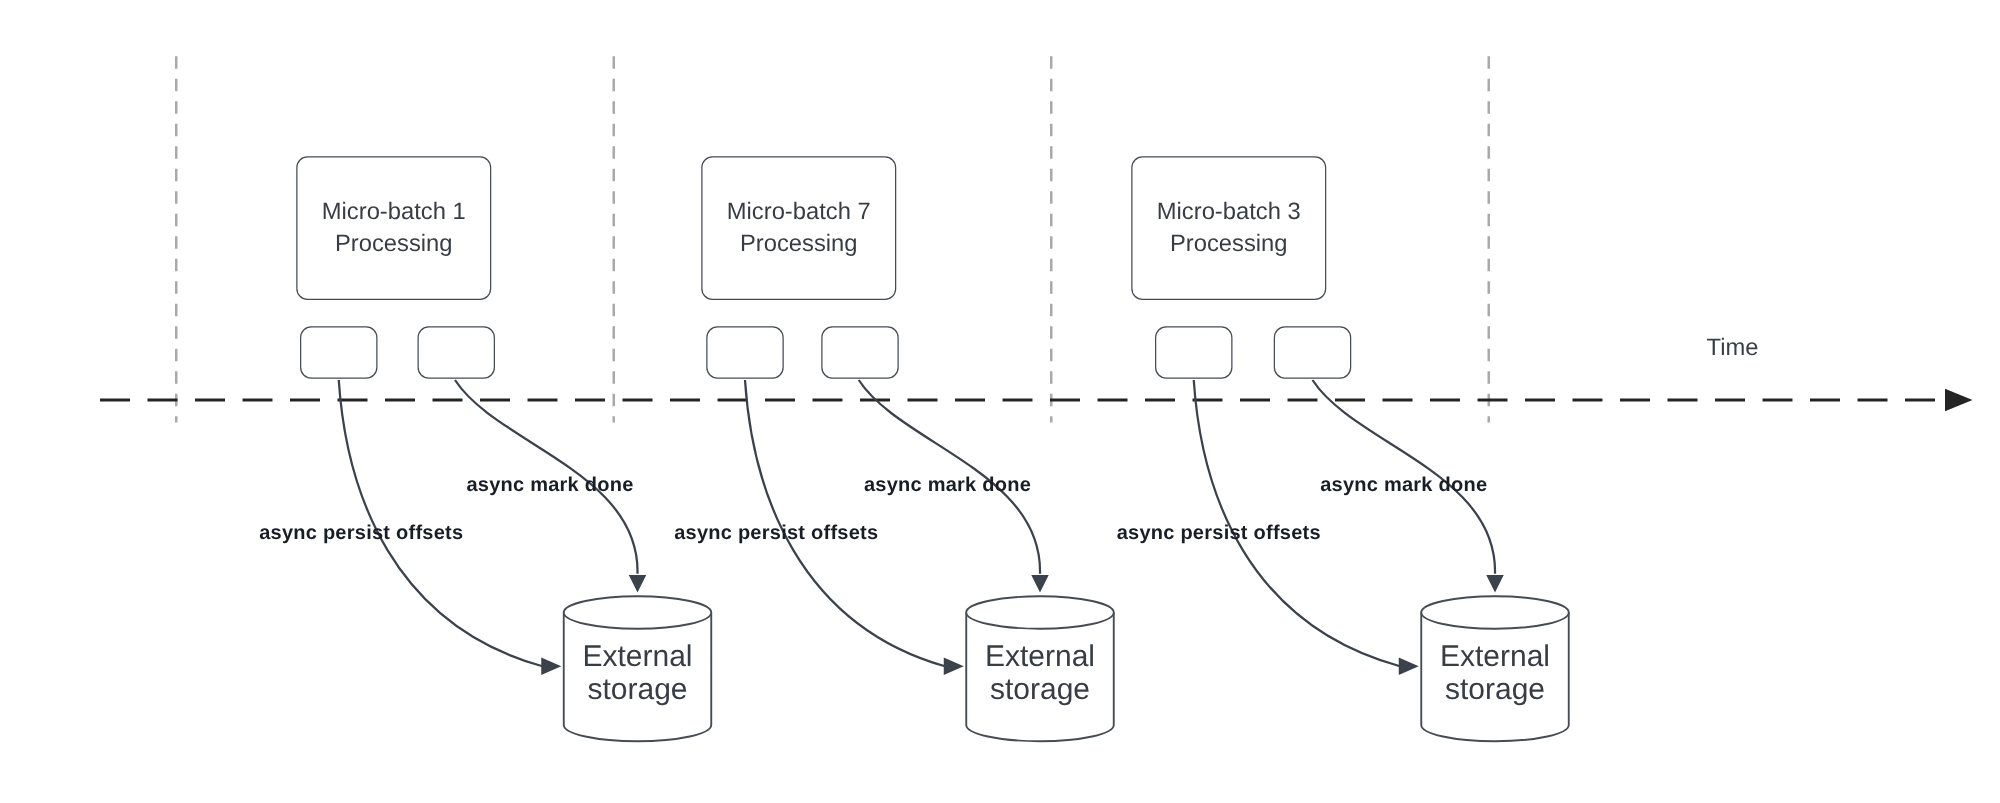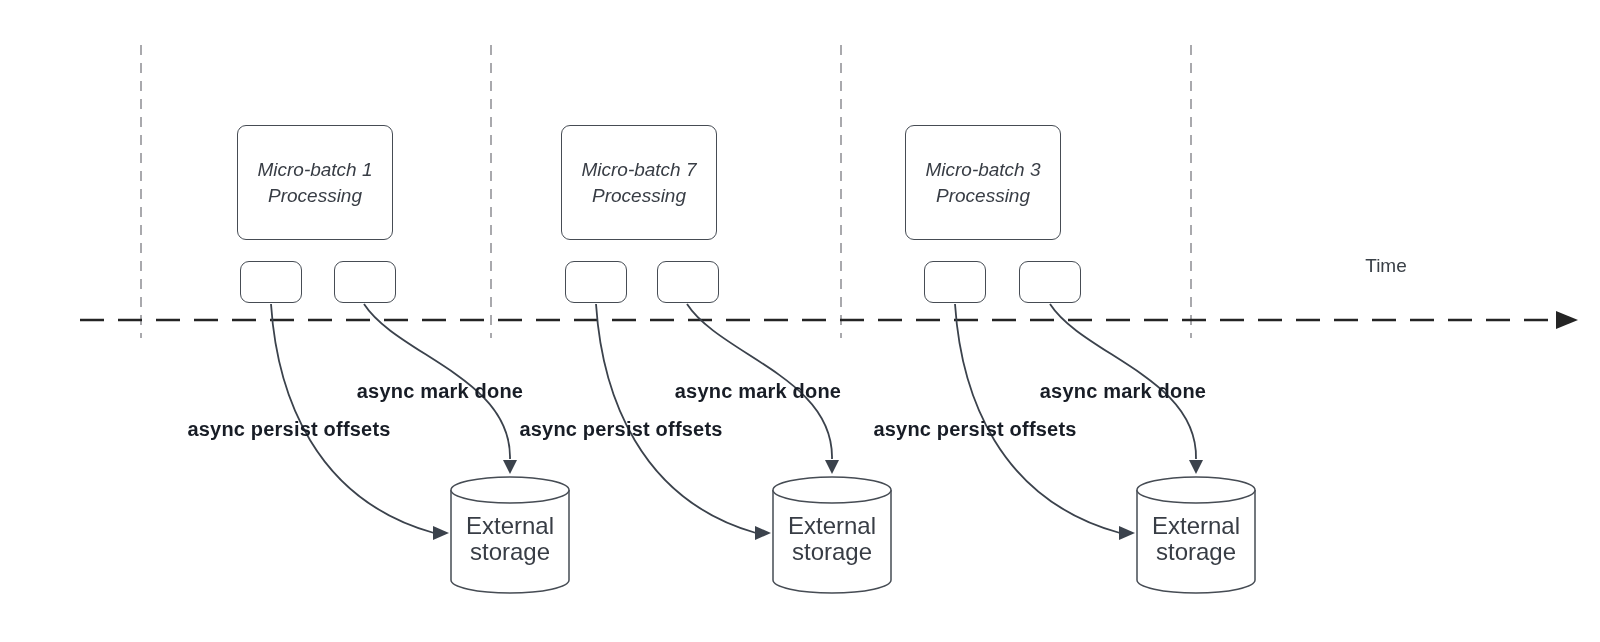--- a/index.html
+++ b/index.html
@@ -32,36 +32,35 @@
     border: 1.5px solid #464c54;
     border-radius: 9px;
     display: flex;
     flex-direction: column;
     align-items: center;
     justify-content: center;
     font-size: 19px;
     line-height: 26px;
     color: #383d45;
     text-align: center;
-    font-style: italic;
   }
   .small-box {
     position: absolute;
     top: 261px;
     width: 62px;
     height: 42px;
     box-sizing: border-box;
     background: #ffffff;
     border: 1.5px solid #464c54;
     border-radius: 9px;
   }
   .async-label {
     position: absolute;
     transform: translateX(-50%);
-    font-size: 20px;
+    font-size: 16px;
     font-weight: bold;
     letter-spacing: 0.2px;
     color: #181d26;
     white-space: nowrap;
   }
   .storage-label {
     position: absolute;
     transform: translateX(-50%);
     text-align: center;
     font-size: 24px;
@@ -155,15 +154,15 @@
   </div>
   <div class="small-box" style="left:924px"></div>
   <div class="small-box" style="left:1019px"></div>
   <div class="async-label" style="left:975px; top:418px">async persist offsets</div>
   <div class="async-label" style="left:1123px; top:380px">async mark done</div>
   <div class="storage-label" style="left:1196px; top:513px">
     <div>External</div>
     <div>storage</div>
   </div>
 
-  <div class="time-label" style="left:1386px; top:255px">Time</div>
+  <div class="time-label" style="left:1386px; top:268px">Time</div>
 
 </div>
 
 </body></html>

